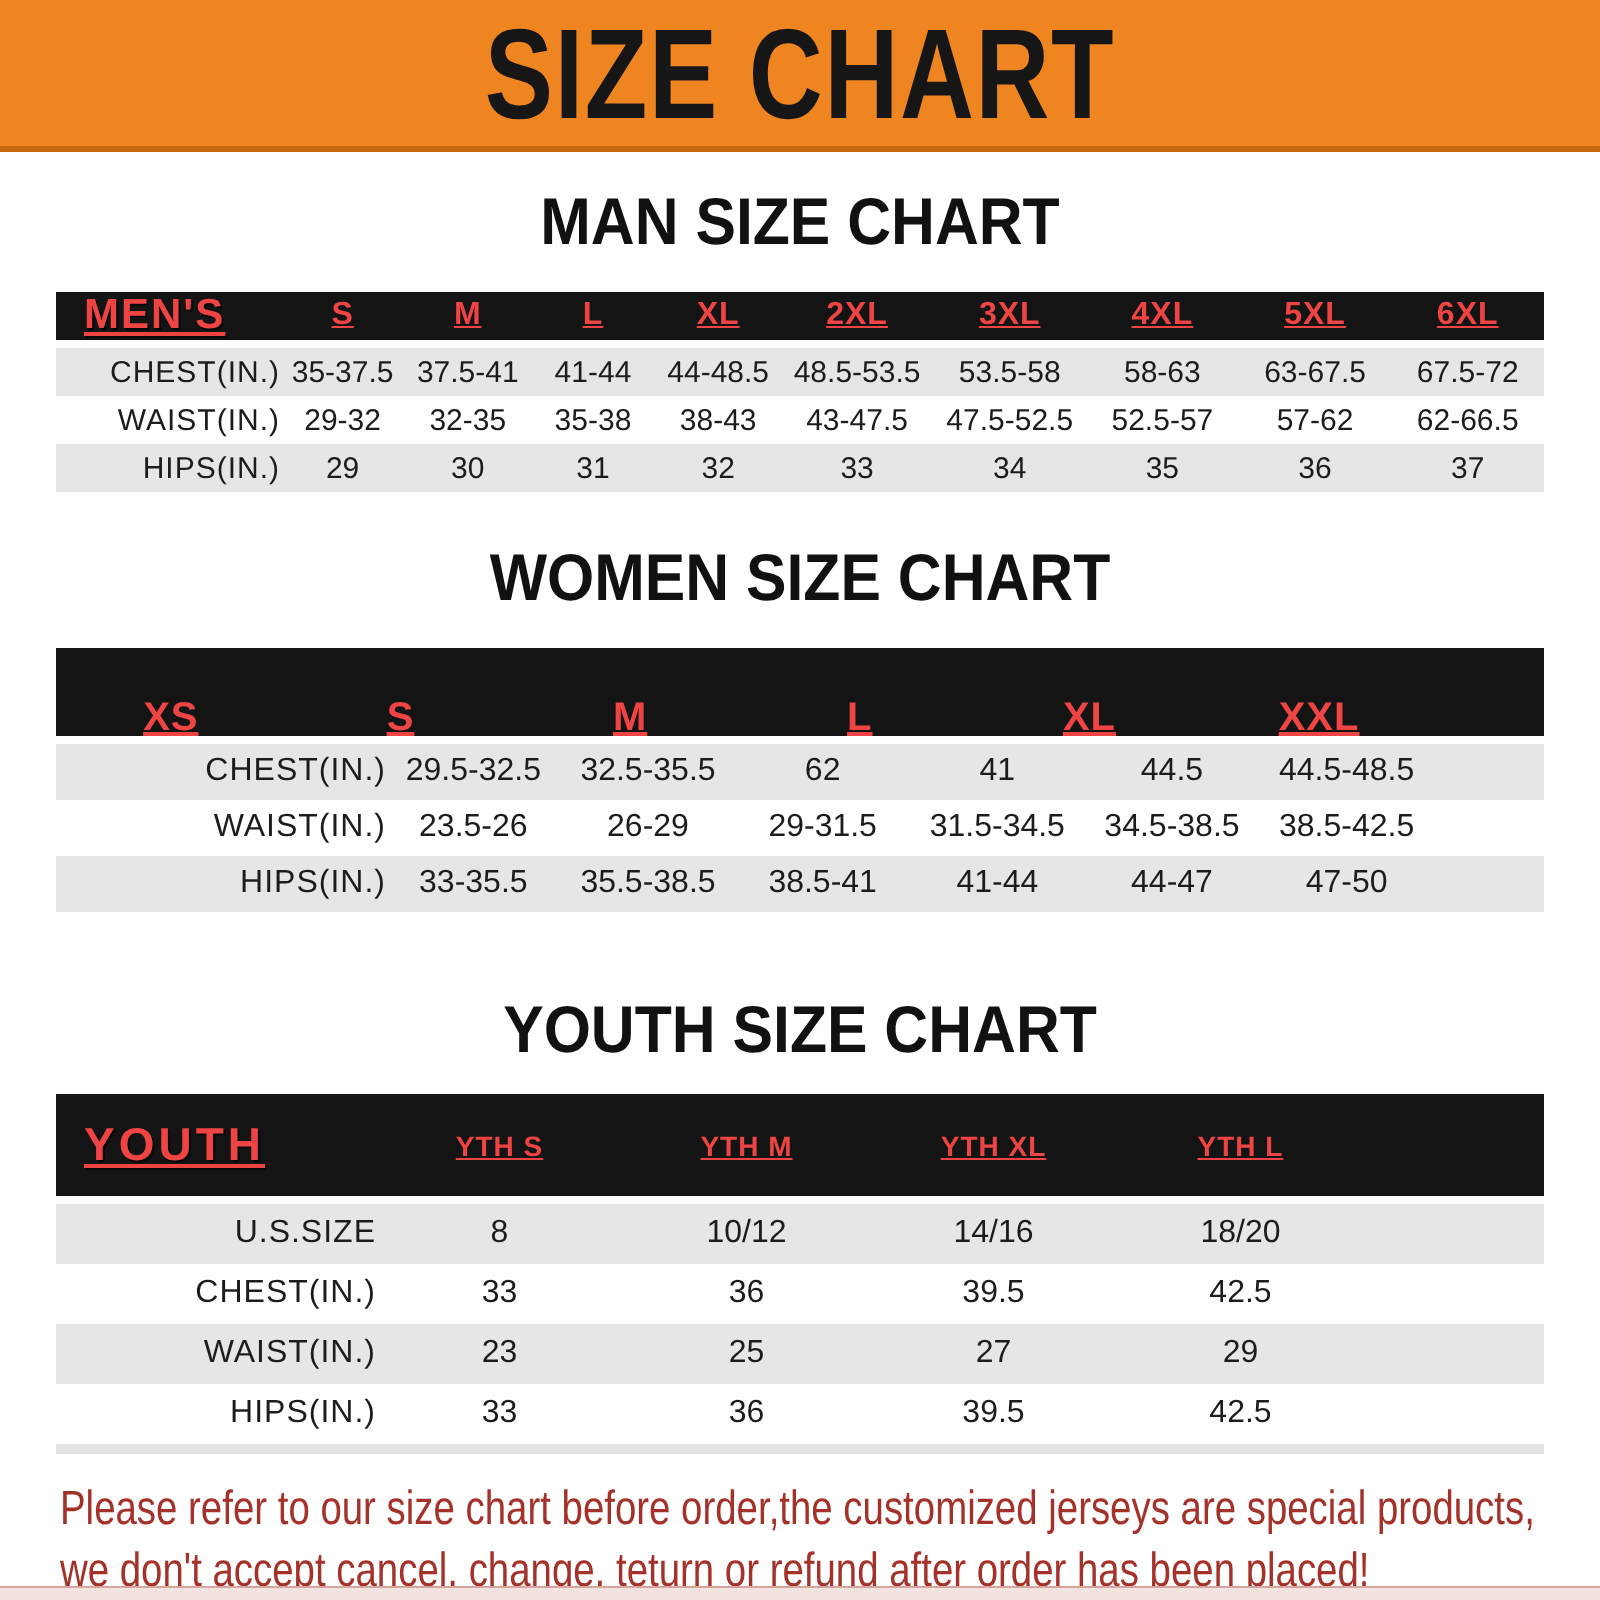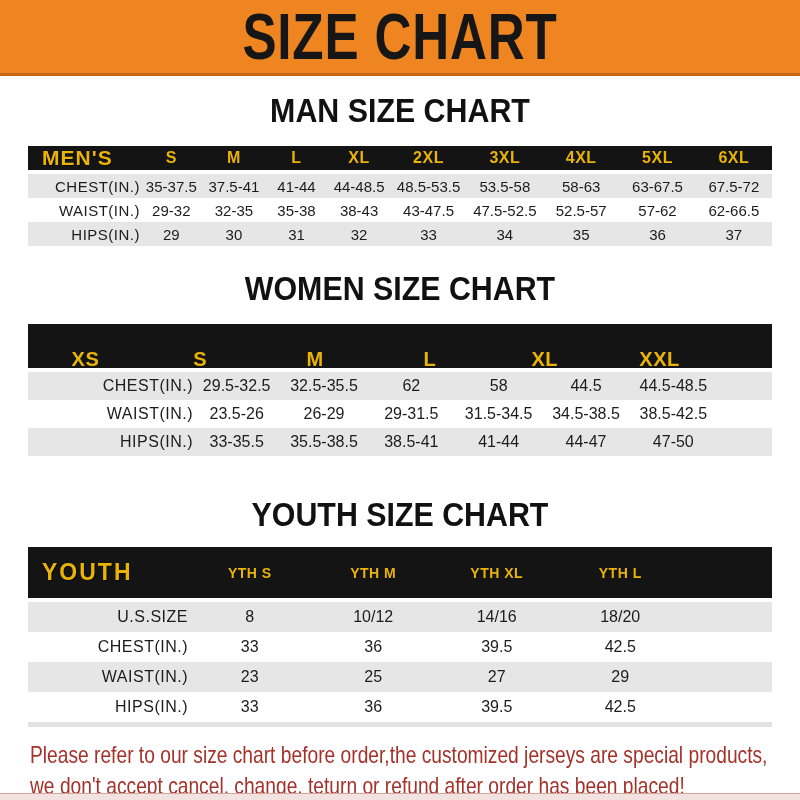--- a/index.html
+++ b/index.html
@@ -65,21 +65,21 @@
   }
   .tbody{margin-top:4px;}
   .row-gray{background:var(--row-gray);}
   .row-white{background:#fff;}
   .cell{
     flex:1;
     text-align:center;
     white-space:nowrap;
     color:#1c1c1c;
   }
-  .thead .cell{color:#eab308;}
+  .thead .cell{color:#ef4444;text-decoration:underline;}
   .label-cell{flex:0 0 var(--labelw);text-align:right;}
   .head-label{
     text-align:left;
     padding-left:14px;
     font-weight:700;
     letter-spacing:1px;
     font-size:23px;
     text-shadow:1px 1px 0 rgba(0,0,0,.6);
   }
   .col-head{font-weight:600;letter-spacing:.5px;}
@@ -202,21 +202,21 @@
         <div class="cell col-head">L</div>
         <div class="cell col-head">XL</div>
         <div class="cell col-head">XXL</div>
       </div>
       <div class="tbody">
         <div class="trow row-gray">
           <div class="cell label-cell row-label">CHEST(IN.)</div>
           <div class="cell val">29.5-32.5</div>
           <div class="cell val">32.5-35.5</div>
           <div class="cell val">62</div>
-          <div class="cell val">58</div>
+          <div class="cell val">41</div>
           <div class="cell val">44.5</div>
           <div class="cell val">44.5-48.5</div>
         </div>
         <div class="trow row-white">
           <div class="cell label-cell row-label">WAIST(IN.)</div>
           <div class="cell val">23.5-26</div>
           <div class="cell val">26-29</div>
           <div class="cell val">29-31.5</div>
           <div class="cell val">31.5-34.5</div>
           <div class="cell val">34.5-38.5</div>

